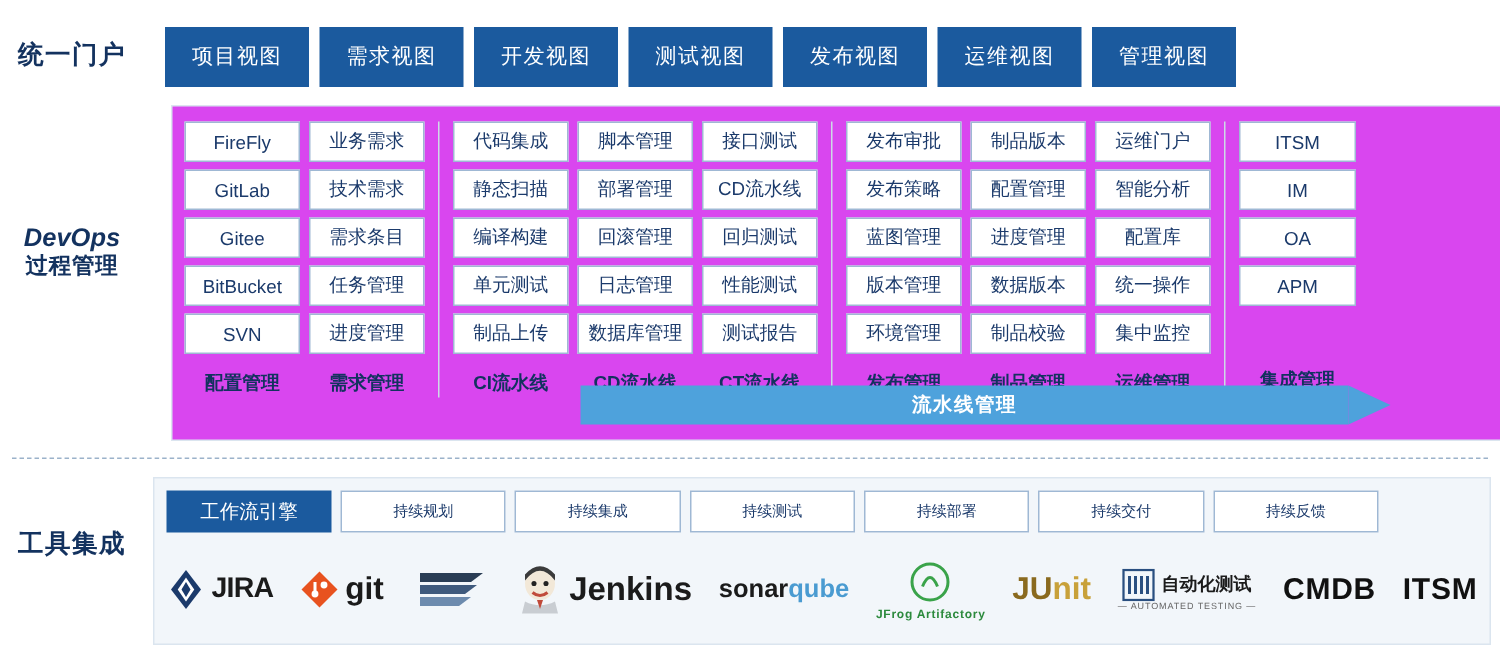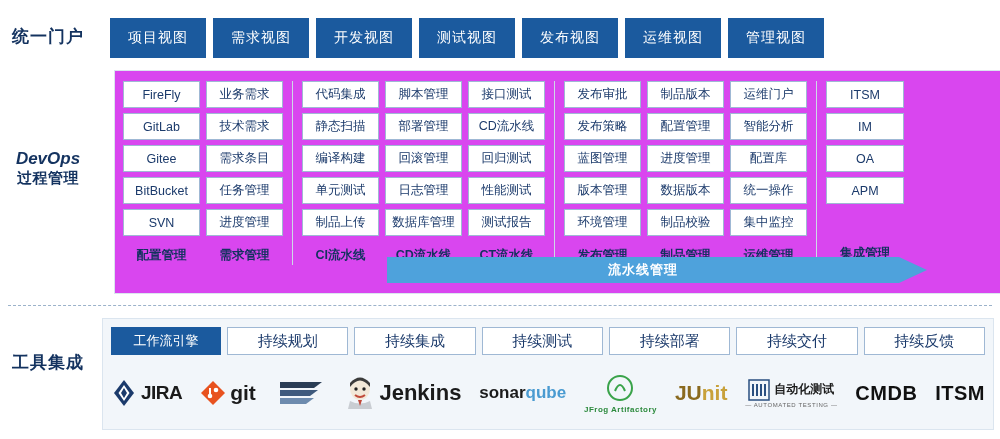--- a/index.html
+++ b/index.html
@@ -169,40 +169,40 @@
     top: 318px;
     width: 890px;
     height: 110px;
     background: #f2f6fa;
     border: 1px solid #dbe5ef;
   }
   .flow-row {
     position: absolute;
     left: 8px;
     top: 8px;
-    width: 874px;
+    width: 808px;
     height: 28px;
     display: flex;
     gap: 6px;
   }
   .flow-engine {
     width: 110px;
     background: #1b5a9e;
     color: #ffffff;
     font-size: 13px;
     display: flex;
     align-items: center;
     justify-content: center;
   }
   .flow-stage {
     flex: 1;
     background: #ffffff;
     border: 1px solid #9fb8d4;
     color: #1b3a6b;
-    font-size: 15px;
+    font-size: 10px;
     display: flex;
     align-items: center;
     justify-content: center;
   }
 
   .logo-row {
     position: absolute;
     left: 8px;
     top: 46px;
     width: 874px;

